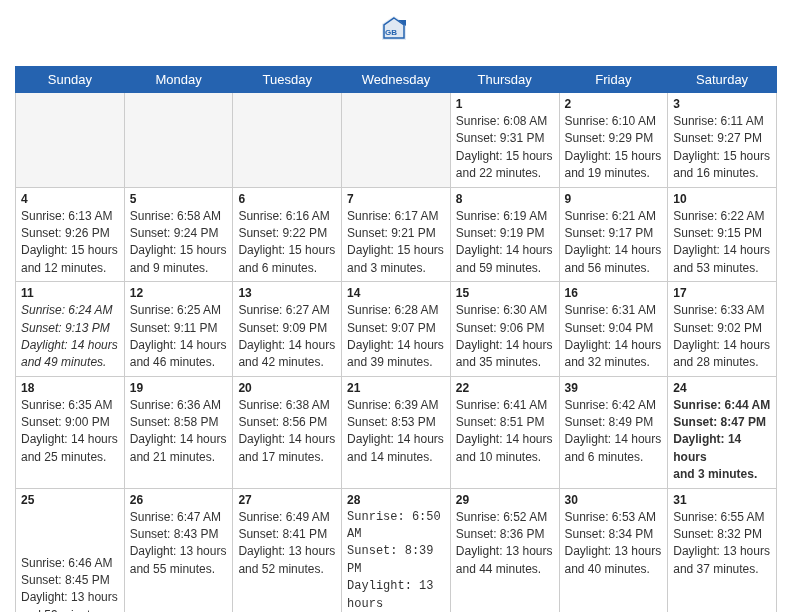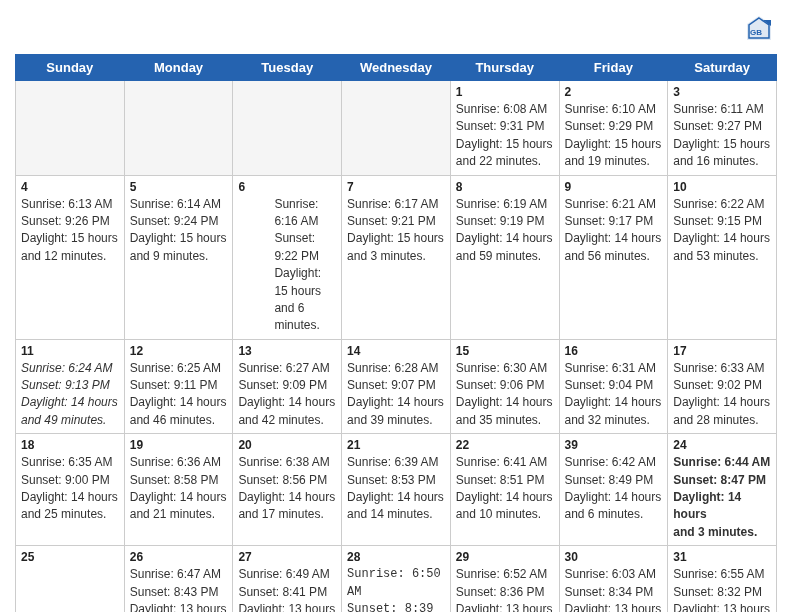--- a/index.html
+++ b/index.html
@@ -11,23 +11,23 @@
       padding: 0;
     }
     .page {
       width: 792px;
       min-height: 612px;
       background: #fff;
       padding: 10px 15px 10px 15px;
     }
     .header {
       display: flex;
-      justify-content: flex-end;
+      justify-content: center;
       align-items: flex-start;
-      margin-bottom: 12px;
+      margin-bottom: 24px;
     }
     .logo {
       display: flex;
       align-items: center;
       gap: 4px;
       margin-top: 4px;
     }
     .logo-text {
       font-size: 18px;
       font-weight: bold;
@@ -58,21 +58,21 @@
       border-collapse: collapse;
       table-layout: fixed;
     }
     .calendar-table th {
       background: #2563b0;
       color: #fff;
       text-align: center;
       font-size: 13px;
       padding: 5px 2px;
       border: 1px solid #2563b0;
-      font-weight: bold;
+      font-weight: normal;
     }
     .calendar-table td {
       border: 1px solid #ccc;
       vertical-align: top;
       padding: 4px 5px;
       font-size: 10.5px;
       color: #222;
       background: #fff;
       height: 82px;
     }
@@ -157,28 +157,28 @@
         <tr>
           <td>
             <span class="day-num">4</span>
             <div class="day-info" style="white-space: pre-line;">Sunrise: 6:13 AM
 Sunset: 9:26 PM
 Daylight: 15 hours
 and 12 minutes.</div>
           </td>
           <td>
             <span class="day-num">5</span>
-            <div class="day-info" style="white-space: pre-line;">Sunrise: 6:14 AM
+            <div class="day-info" style="white-space: pre-line;">Sunrise: 6:58 AM
 Sunset: 9:24 PM
 Daylight: 15 hours
 and 9 minutes.</div>
           </td>
           <td>
             <span class="day-num">6</span>
-            <div class="day-info" style="white-space: pre-line; margin-left: 36px;">Sunrise: 6:16 AM
+            <div class="day-info" style="white-space: pre-line;">Sunrise: 6:16 AM
 Sunset: 9:22 PM
 Daylight: 15 hours
 and 6 minutes.</div>
           </td>
           <td>
             <span class="day-num">7</span>
             <div class="day-info" style="white-space: pre-line;">Sunrise: 6:17 AM
 Sunset: 9:21 PM
 Daylight: 15 hours
 and 3 minutes.</div>
@@ -338,21 +338,21 @@
           </td>
           <td>
             <span class="day-num">29</span>
             <div class="day-info" style="white-space: pre-line;">Sunrise: 6:52 AM
 Sunset: 8:36 PM
 Daylight: 13 hours
 and 44 minutes.</div>
           </td>
           <td>
             <span class="day-num">30</span>
-            <div class="day-info" style="white-space: pre-line;">Sunrise: 6:03 AM
+            <div class="day-info" style="white-space: pre-line;">Sunrise: 6:53 AM
 Sunset: 8:34 PM
 Daylight: 13 hours
 and 40 minutes.</div>
           </td>
           <td>
             <span class="day-num">31</span>
             <div class="day-info" style="white-space: pre-line;">Sunrise: 6:55 AM
 Sunset: 8:32 PM
 Daylight: 13 hours
 and 37 minutes.</div>

